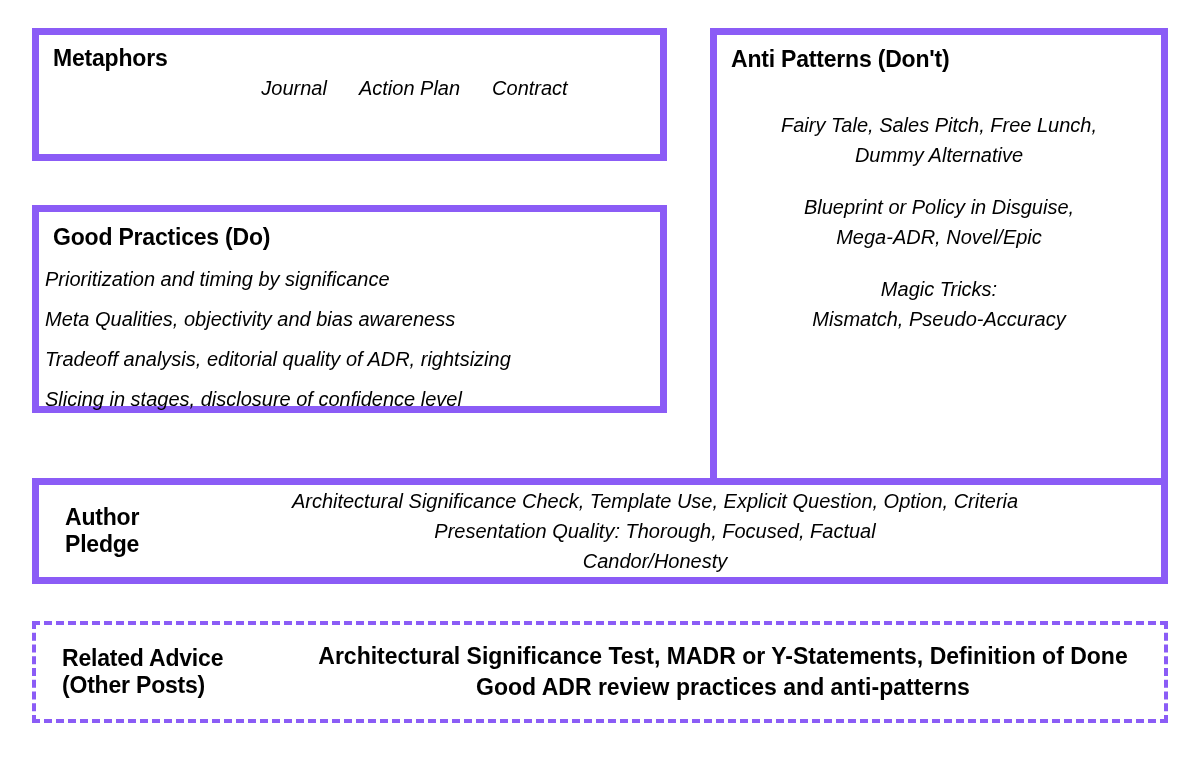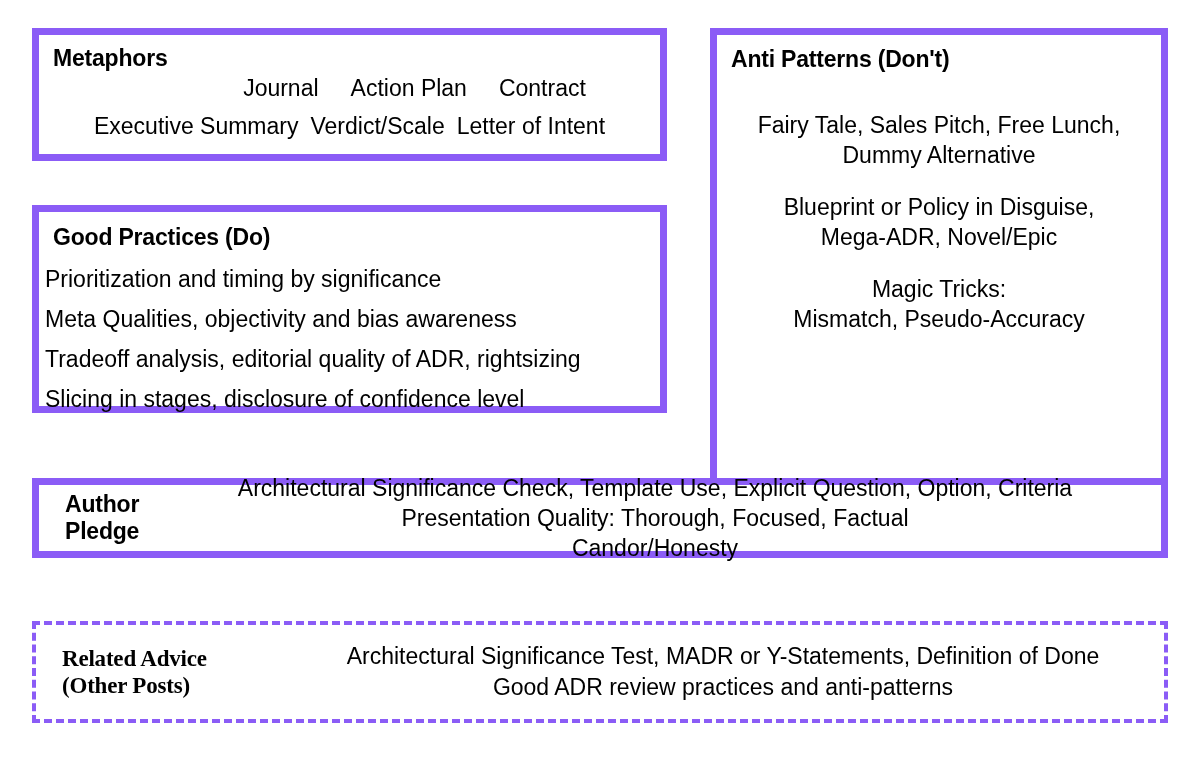--- a/index.html
+++ b/index.html
@@ -37,21 +37,22 @@
   .heading {
     font-weight: bold;
     font-style: normal;
     font-size: 23px;
     line-height: 27px;
     letter-spacing: -0.2px;
     white-space: pre-line;
   }
 
   .italic-line {
-    font-size: 23px;
+    font-style: italic;
+    font-size: 20px;
     line-height: 30px;
     white-space: nowrap;
   }
 
   .upright-line {
     font-style: normal;
     font-size: 23px;
     line-height: 31px;
     white-space: nowrap;
   }
@@ -111,21 +112,21 @@
     left: 6px; right: 6px;
     top: 75px;
     text-align: center;
   }
   #anti-groups .anti-group { margin-bottom: 22px; }
   #anti-groups .anti-group:last-child { margin-bottom: 0; }
 
   
   #box-pledge {
     left: 32px; top: 478px;
-    width: 1136px; height: 80px;
+    width: 1136px; height: 106px;
     display: flex;
     align-items: center;
   }
   #pledge-label {
     flex: 0 0 auto;
     width: 150px;
     padding-left: 26px;
     box-sizing: border-box;
   }
   #pledge-body {
@@ -139,40 +140,37 @@
     left: 32px; top: 621px;
     width: 1136px; height: 102px;
     display: flex;
     align-items: center;
   }
   #related-label {
     flex: 0 0 auto;
     width: 250px;
     padding-left: 26px;
     box-sizing: border-box;
-    font-family: Liberation Serif, serif;
   }
   #related-body {
     flex: 1 1 auto;
     text-align: center;
     padding-right: 4px;
+    font-weight: bold;
   }
 </style>
 </head>
 <body>
 
 <div class="canvas">
 
   <div class="box" id="box-metaphors">
     <div class="heading">Metaphors</div>
     <div class="italic-line" id="metaphors-row1">
       <span>Journal</span><span>Action Plan</span><span>Contract</span>
-    </div>
-    <div class="italic-line" id="metaphors-row2">
-      <span>Executive Summary</span><span>Verdict/Scale</span><span>Letter of Intent</span>
     </div>
   </div>
 
   <div class="box" id="box-good">
     <div class="heading">Good Practices (Do)</div>
     <div id="good-lines">
       <div class="italic-line">Prioritization and timing by significance</div>
       <div class="italic-line">Meta Qualities, objectivity and bias awareness</div>
       <div class="italic-line">Tradeoff analysis, editorial quality of ADR, rightsizing</div>
       <div class="italic-line">Slicing in stages, disclosure of confidence level</div>

